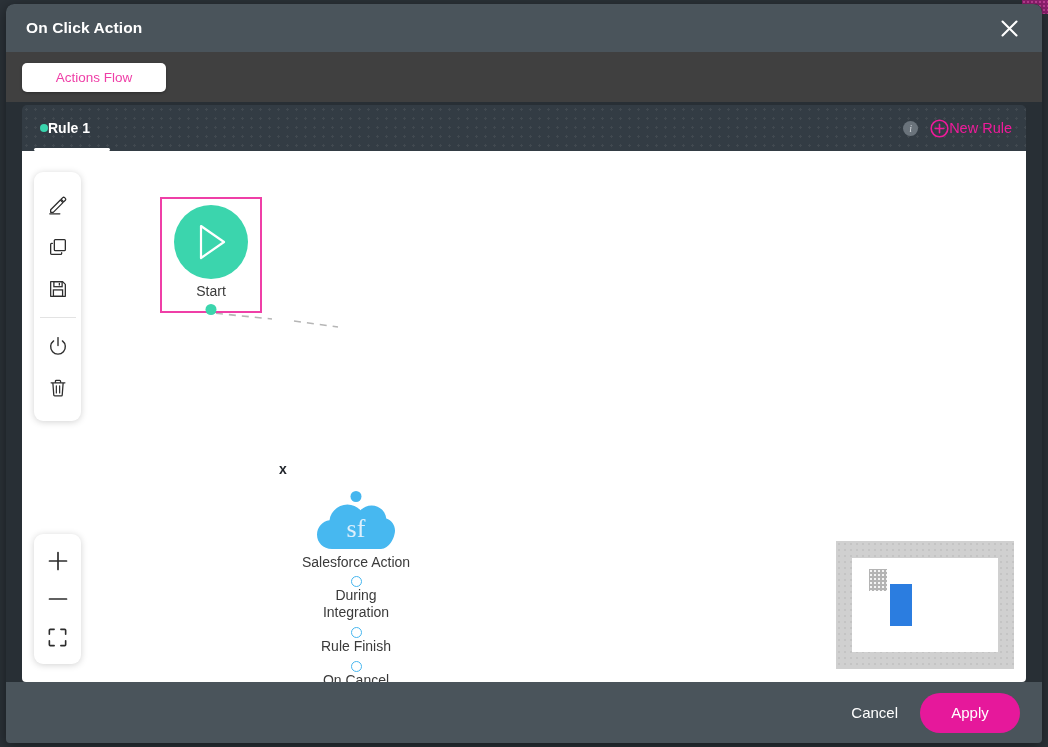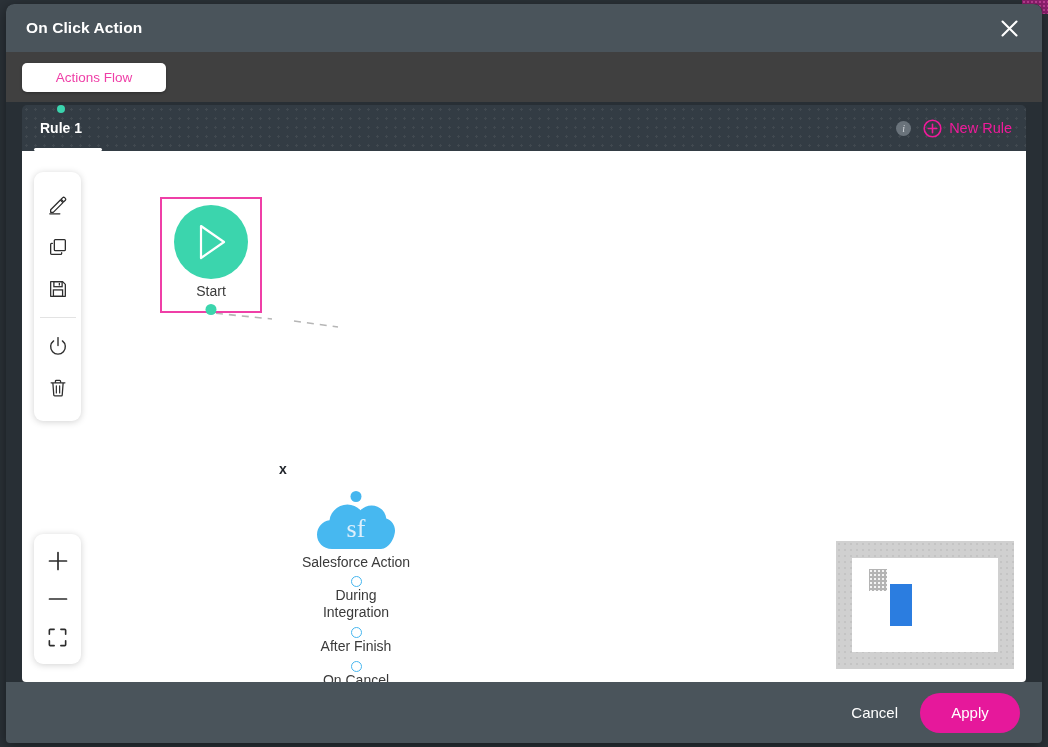--- a/index.html
+++ b/index.html
@@ -103,26 +103,24 @@
     border-radius: 5px 5px 0 0;
     display: flex;
     align-items: center;
     justify-content: space-between;
     padding: 0 14px 0 12px;
     position: relative;
   }
   #rule-tab {
     display: flex;
     align-items: center;
-    gap: 7px;
     height: 100%;
     padding: 0 6px;
     position: relative;
     cursor: pointer;
-    flex-direction: column;
   }
   #rule-dot {
     width: 8px;
     height: 8px;
     border-radius: 50%;
     background: #3ad4ad;
     display: block;
   }
   #rule-label {
     color: #ffffff;
@@ -154,21 +152,20 @@
     font-style: italic;
     font-family: "Liberation Serif", serif;
     display: flex;
     align-items: center;
     justify-content: center;
     cursor: pointer;
   }
   #new-rule-button {
     display: flex;
     align-items: center;
-    gap: 7px;
     color: #ef1a9a;
     font-size: 14.5px;
     cursor: pointer;
     background: none;
     border: none;
     font-family: "Liberation Sans", sans-serif;
   }
   #new-rule-button svg { display: block; }
 
   
@@ -535,21 +532,21 @@
         </div>
         <div id="sf-label">Salesforce Action</div>
 
         <div class="out-port"></div>
         <div class="out-label">
           <div>During</div>
           <div>Integration</div>
         </div>
 
         <div class="out-port"></div>
-        <div class="out-label">After Finish</div>
+        <div class="out-label">Rule Finish</div>
 
         <div class="out-port"></div>
         <div class="out-label">On Cancel</div>
       </div>
     </div>
 
     <div id="minimap">
       <div id="minimap-viewport">
         <div id="minimap-node-a"></div>
         <div id="minimap-node-b"></div>

